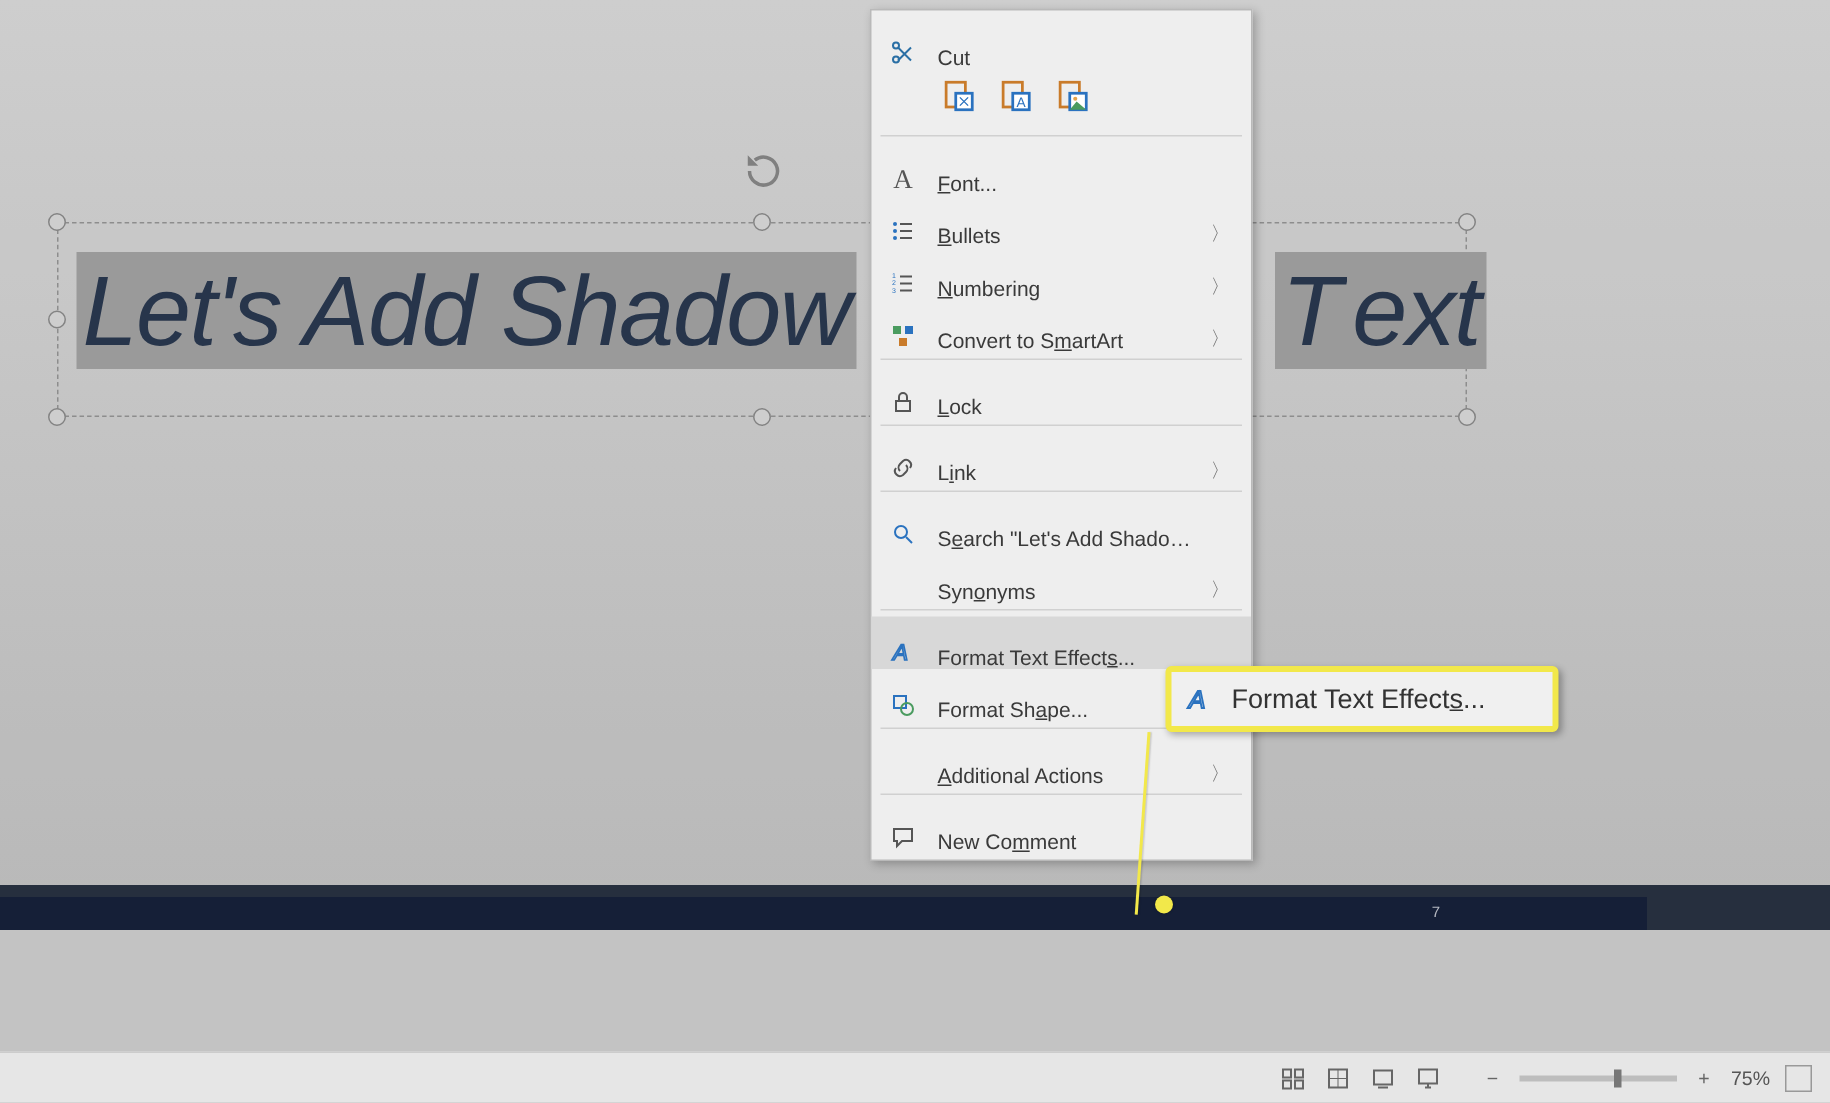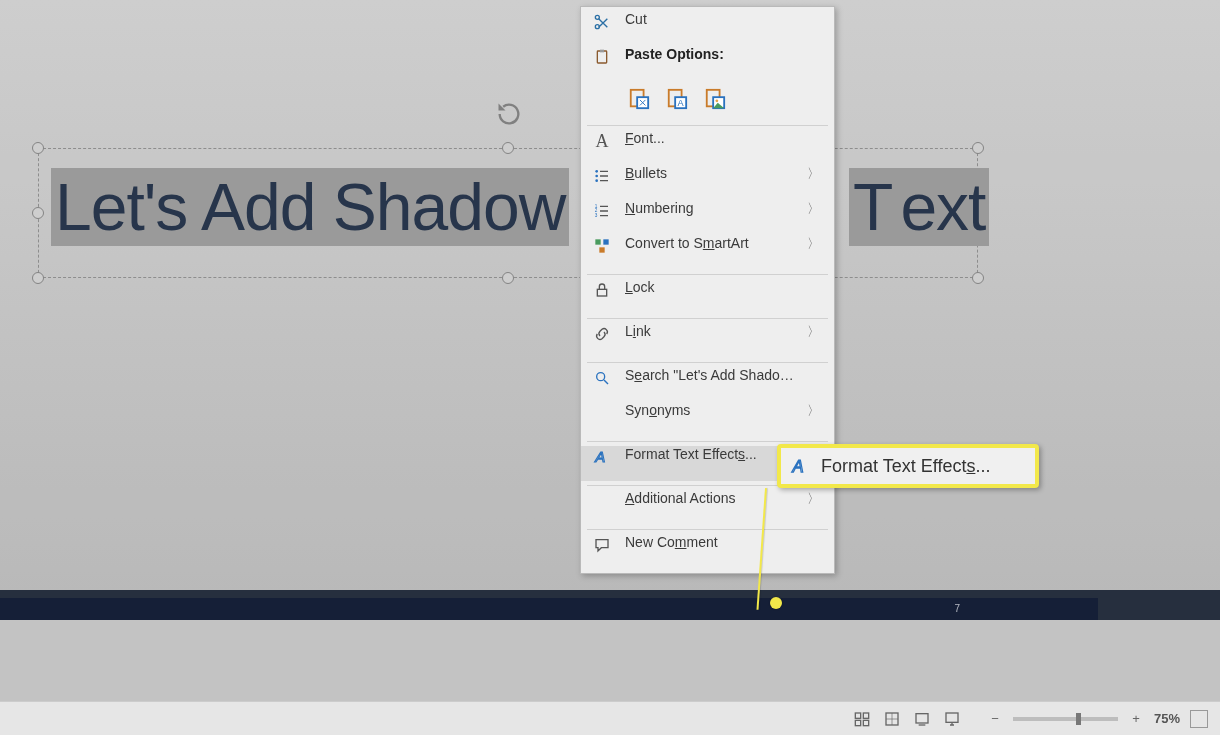--- a/index.html
+++ b/index.html
@@ -66,20 +66,21 @@
     left: 12px; top: 20px;
     font-size: 66px;
     font-weight: 350;
     color: #2b3a52;
     letter-spacing: -1px;
     white-space: nowrap;
   }
   .title-text .hl {
     background: #a8a8a8;
     padding: 2px 4px;
+    font-style: italic;
   }
 
   
   .slide-accent1 {
     position: absolute;
     left: 0; bottom: 0;
     width: 100%; height: 30px;
     background: #2a3344;
   }
   .slide-accent2 {
@@ -122,41 +123,41 @@
     position: relative;
     margin: 0 10px;
   }
   .zoom-slider .thumb {
     position: absolute;
     left: 60%; top: -4px;
     width: 5px; height: 12px;
     background: #777;
   }
   .zoom-btn { width: 16px; text-align: center; color: #666; user-select: none;}
-  .zoom-val { margin-left: 10px; color: #555; font-weight: bold; }
+  .zoom-val { margin-left: 10px; color: #555; }
   .fit-btn {
     margin-left: 10px;
     width: 18px; height: 18px;
     border: 1px solid #999;
     position: relative;
   }
 
   
   .menu {
     position: absolute;
     left: 580px; top: 6px;
     width: 255px;
     background: #eeeeee;
     border: 1px solid #b9b9b9;
     box-shadow: 2px 2px 6px rgba(0,0,0,0.25);
     padding: 4px 0;
   }
   .menu-item {
     display: flex;
-    align-items: flex-start;
+    align-items: flex-end;
     height: 35px;
     padding: 0 14px 0 10px;
     color: #3a3a3a;
     position: relative;
   }
   .menu-item.hover { background: #d8d8d8; }
   .menu-item .ico {
     width: 22px; height: 22px;
     margin-right: 12px;
     display: inline-flex;
@@ -269,29 +270,20 @@
       <svg width="16" height="16" viewBox="0 0 24 24">
           <path fill="none" stroke="#2a6fa5" stroke-width="2" d="M7 7 L20 20 M20 7 L7 20"></path>
           <circle cx="5" cy="5" r="3" fill="none" stroke="#2a6fa5" stroke-width="2"></circle>
           <circle cx="5" cy="19" r="3" fill="none" stroke="#2a6fa5" stroke-width="2"></circle>
         </svg>
     </span>
     <span class="label"><span>Cut</span></span>
   </div>
 
 
-  <div class="menu-item">
-    <span class="ico">
-      <svg width="16" height="16" viewBox="0 0 24 24">
-          <rect x="5" y="3" width="14" height="18" rx="1" fill="none" stroke="#8a5a2e" stroke-width="2"></rect>
-          <rect x="9" y="1" width="6" height="4" fill="#999"></rect>
-        </svg>
-    </span>
-    <span class="label bold">Paste Options:</span>
-  </div>
 
   <div class="paste-row">
     <span class="paste-btn">
       <svg width="22" height="22" viewBox="0 0 24 24">
           <rect x="3" y="2" width="14" height="18" fill="none" stroke="#c97b2a" stroke-width="2"></rect>
           <rect x="10" y="10" width="12" height="12" fill="#fff" stroke="#2a72bf" stroke-width="2"></rect>
           <path d="M13 13 L19 19 M19 13 L13 19" stroke="#2a72bf" stroke-width="1"></path>
         </svg>
     </span>
     <span class="paste-btn">
@@ -405,20 +397,29 @@
 
   <div class="menu-item hover">
     <span class="ico">
       <svg width="18" height="18" viewBox="0 0 24 24">
           <text x="3" y="19" font-size="20" font-style="italic" fill="none" stroke="#2a72bf" stroke-width="1.5">A</text>
         </svg>
     </span>
     <span class="label">Format Text Effect<span class="u">s</span>...</span>
   </div>
 
+  <div class="menu-item">
+    <span class="ico">
+      <svg width="16" height="16" viewBox="0 0 24 24">
+          <rect x="3" y="3" width="12" height="12" fill="none" stroke="#2a72bf" stroke-width="2"></rect>
+          <circle cx="16" cy="16" r="6" fill="none" stroke="#4a9b5f" stroke-width="2"></circle>
+        </svg>
+    </span>
+    <span class="label">Format Sh<span class="u">a</span>pe...</span>
+  </div>
 
   <div class="sep"></div>
 
   <div class="menu-item">
     <span class="ico"></span>
     <span class="label"><span class="u">A</span>dditional Actions</span>
     <span class="arrow">〉</span>
   </div>
 
   <div class="sep"></div>

